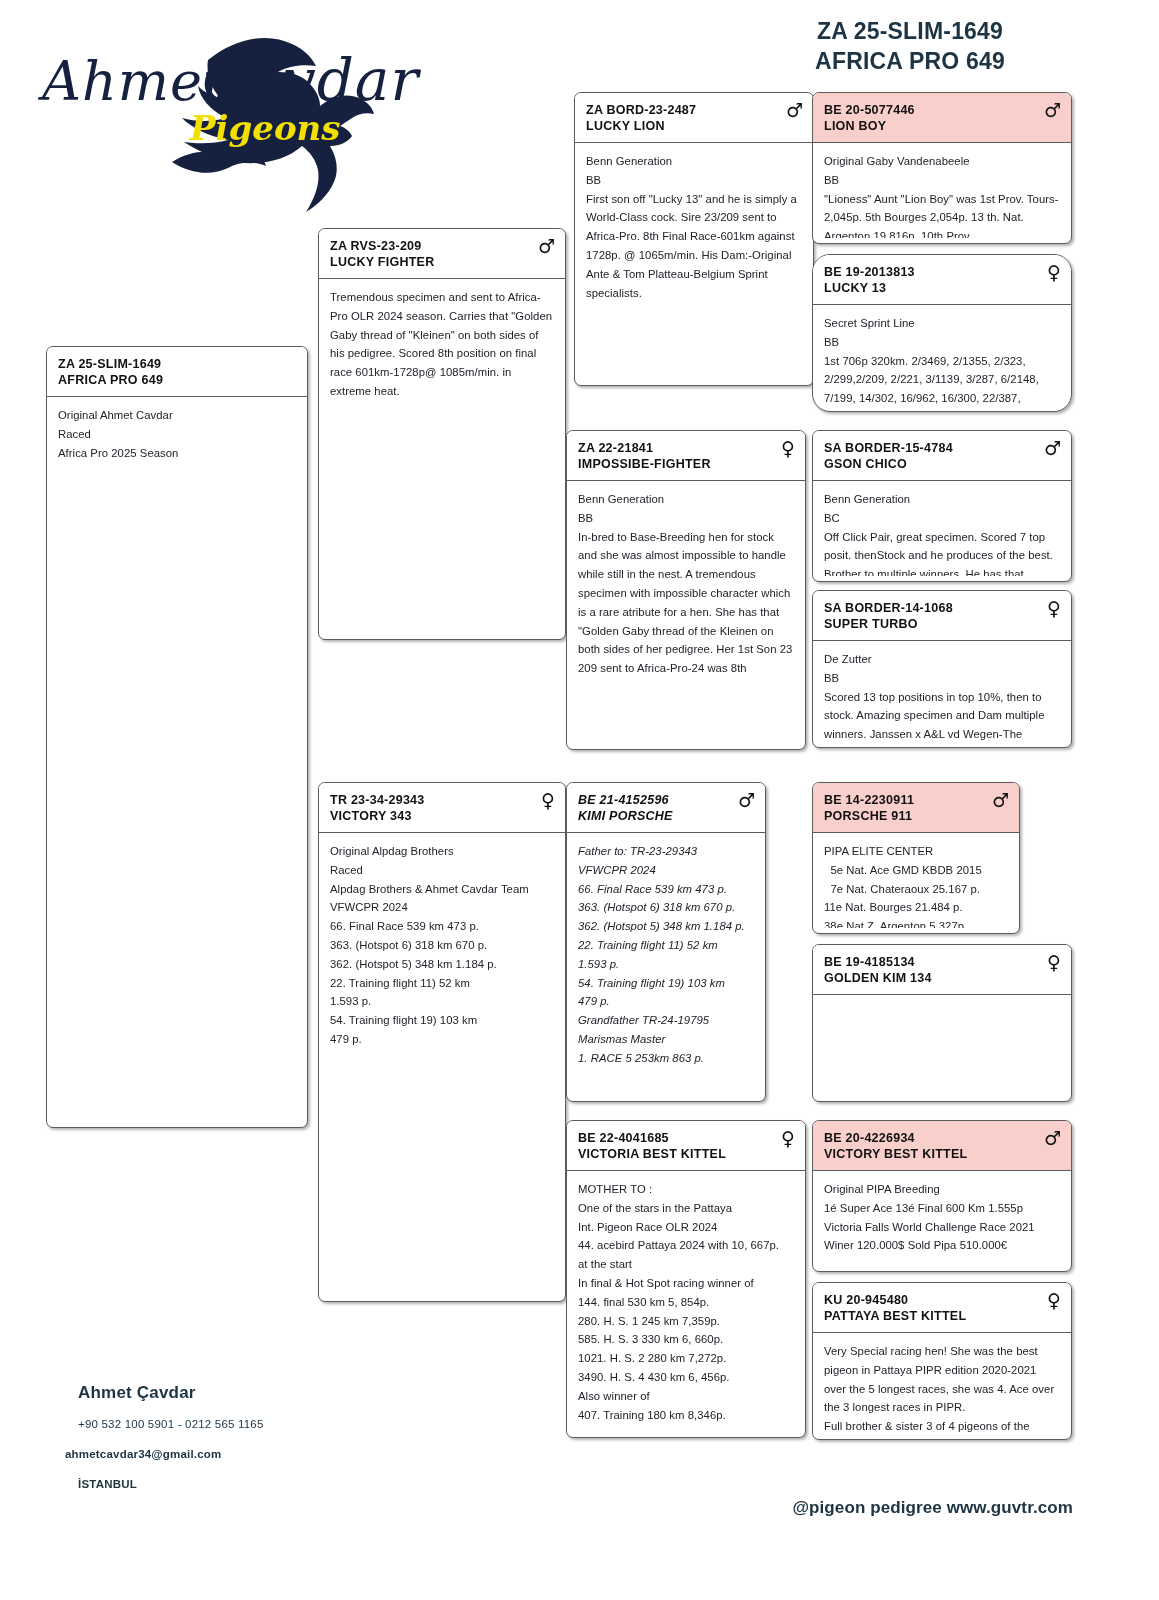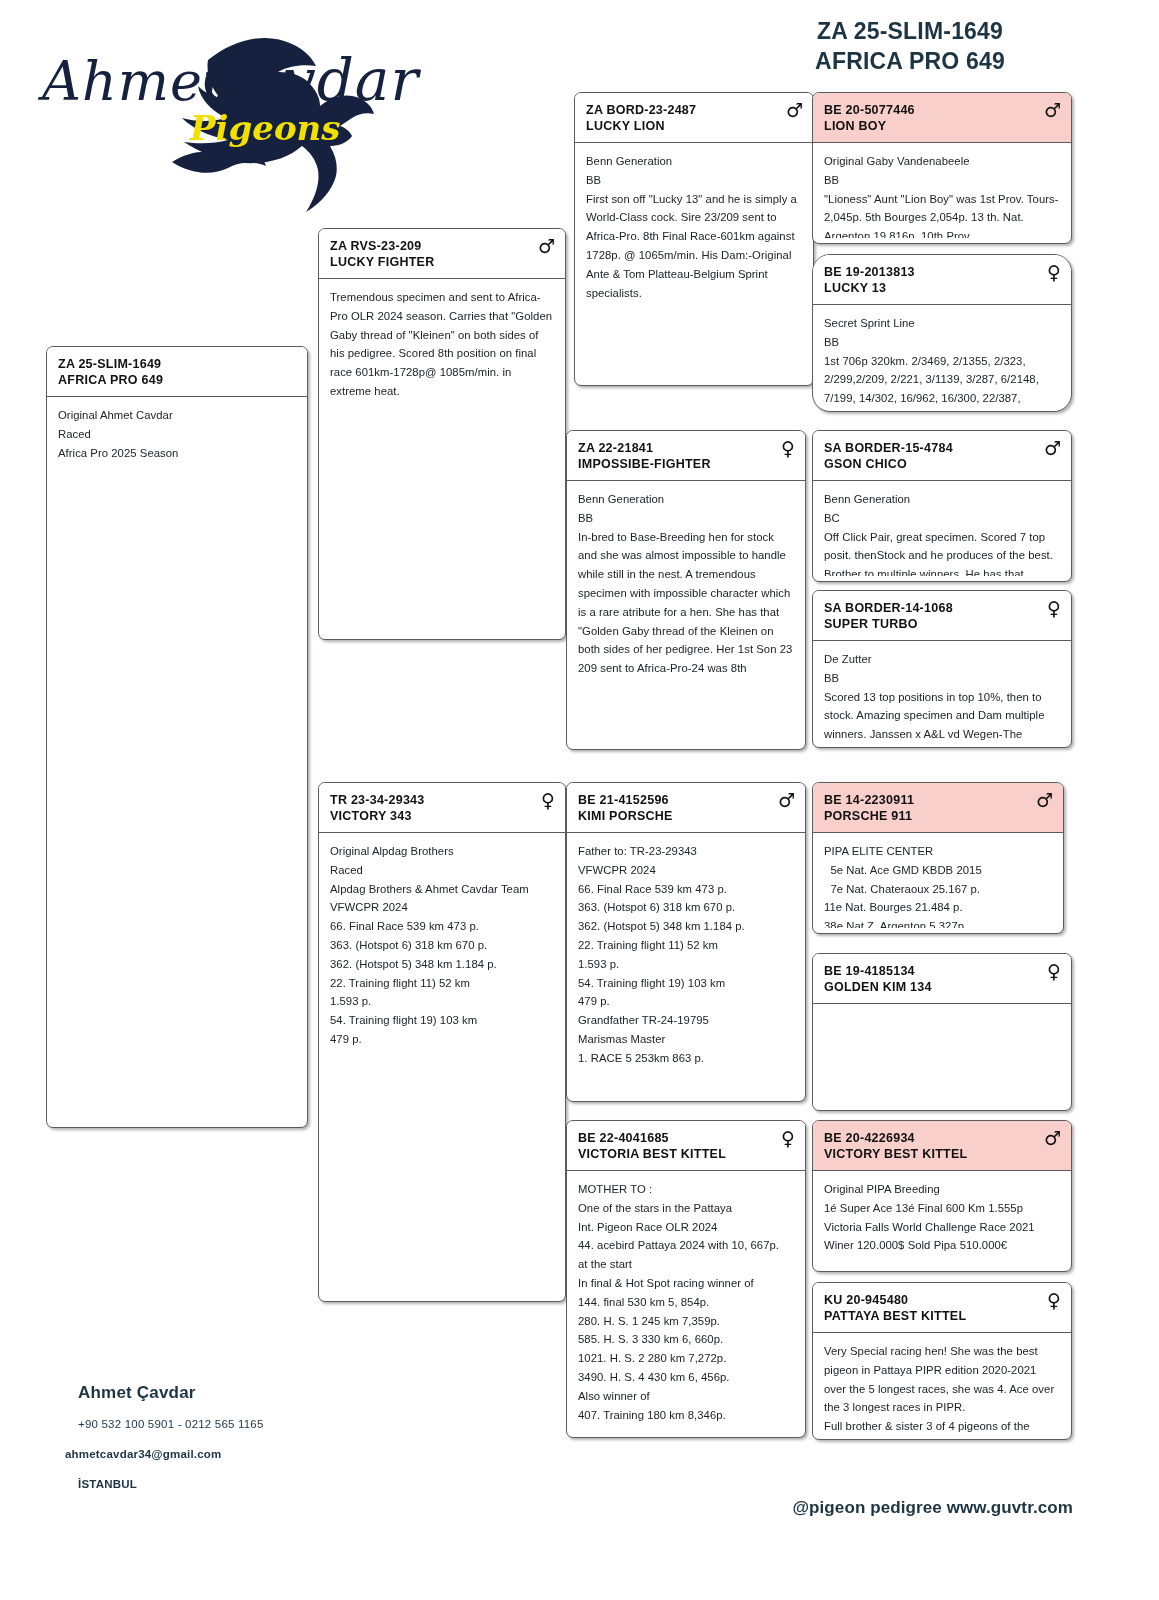--- a/index.html
+++ b/index.html
@@ -80,37 +80,37 @@
 
   #card-dam       { left:318px; top:782px;  width:248px; height:520px; }
   #card-dam .card-body { height:460px; }
 
   #card-gp1       { left:566px; top:92px;   width:240px; height:294px;margin-left:8px; }
   #card-gp1 .card-body { height:262px; }
 
   #card-gp2       { left:566px; top:430px;  width:240px; height:320px; }
   #card-gp2 .card-body { height:262px; }
 
-  #card-gp3       { left:566px; top:782px;  width:240px; height:320px; }
+  #card-gp3       { left:566px; top:782px;  width:200px; height:320px;font-style:italic; }
   #card-gp3 .card-body { height:262px; }
 
   #card-gp4       { left:566px; top:1120px; width:240px; height:318px; }
   #card-gp4 .card-body { height:260px; }
 
   #card-ggp1      { left:812px; top:92px;   width:260px; height:152px; }
   #card-ggp1 .card-body { height:95px; }
   #card-ggp2      { left:812px; top:254px;  width:260px; height:158px;border-radius:18px; }
   #card-ggp2 .card-body { height:101px; }
   #card-ggp3      { left:812px; top:430px;  width:260px; height:152px; }
   #card-ggp3 .card-body { height:95px; }
   #card-ggp4      { left:812px; top:590px;  width:260px; height:158px; }
   #card-ggp4 .card-body { height:101px; }
-  #card-ggp5      { left:812px; top:782px;  width:252px; height:152px; }
+  #card-ggp5      { left:812px; top:782px;  width:208px; height:152px; }
   #card-ggp5 .card-body { height:95px; }
-  #card-ggp6      { left:812px; top:944px;  width:260px; height:158px;margin-top:9px; }
+  #card-ggp6      { left:812px; top:944px;  width:260px; height:158px; }
   #card-ggp6 .card-body { height:101px; }
   #card-ggp7      { left:812px; top:1120px; width:260px; height:152px; }
   #card-ggp7 .card-body { height:95px; }
   #card-ggp8      { left:812px; top:1282px; width:260px; height:158px; }
   #card-ggp8 .card-body { height:101px; }
 
   
   #footer-owner {
     position:absolute; left:78px; top:1383px;
     font-size:17px; font-weight:bold; color:#1d3444;

